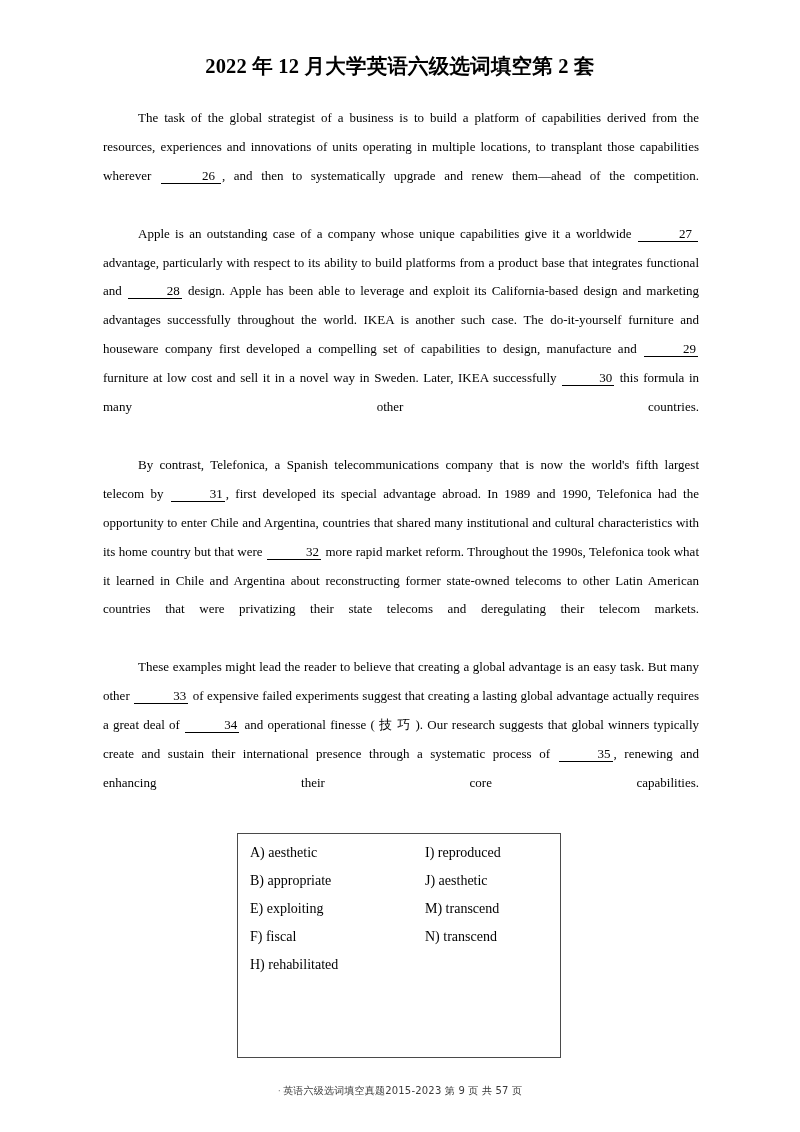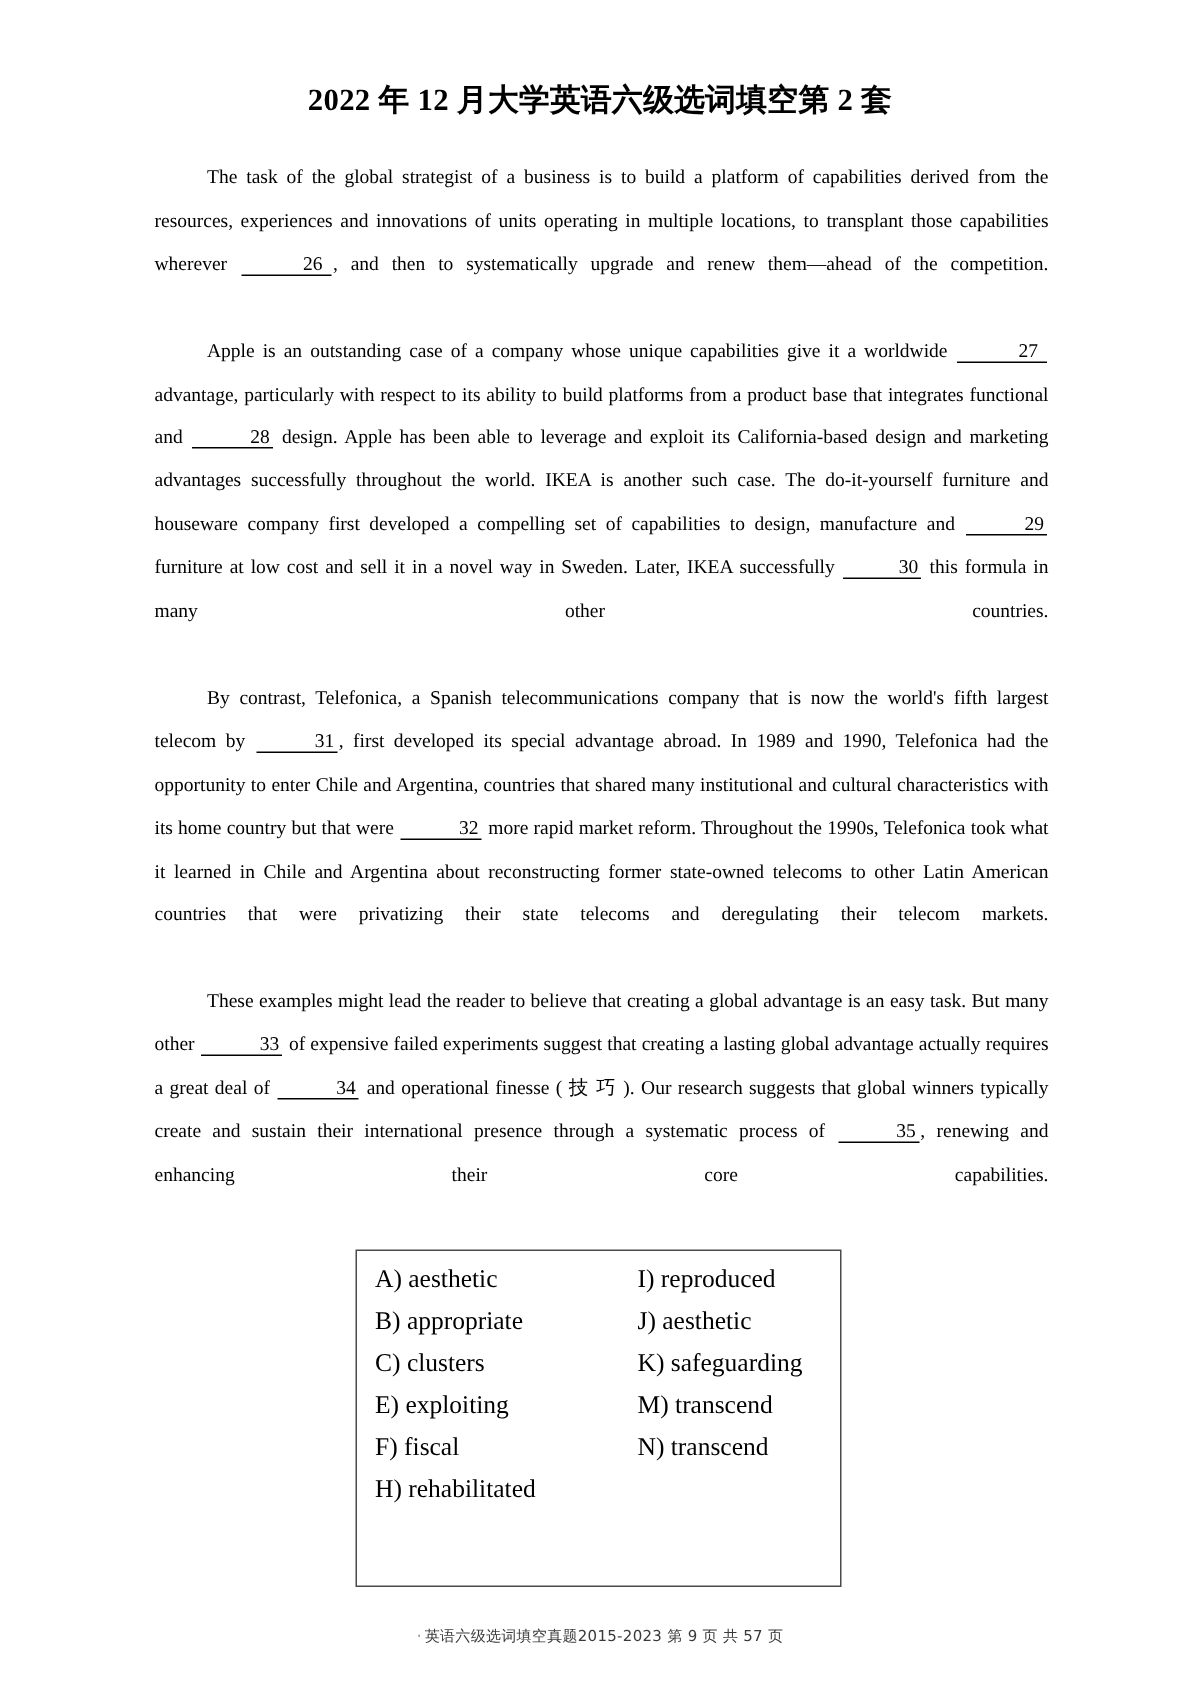--- a/index.html
+++ b/index.html
@@ -96,21 +96,21 @@
   .options-grid {
     position: absolute;
     left: 12px;
     top: 5px;
     width: 300px;
   }
   .opt-row {
     display: flex;
     height: 28.1px;
     line-height: 28.1px;
-    font-size: 17px;
+    font-size: 14px;
   }
   .opt-cell {
     width: 175px;
     white-space: nowrap;
     overflow: hidden;
   }
   .opt-cell.col2 { width: 125px; }
 
   
   .footer {
@@ -144,24 +144,20 @@
     <div class="options-grid" id="options-grid">
         <div class="opt-row">
           <div class="opt-cell">A) aesthetic</div>
           <div class="opt-cell col2">I) reproduced</div>
         </div>
         <div class="opt-row">
           <div class="opt-cell">B) appropriate</div>
           <div class="opt-cell col2">J) aesthetic</div>
         </div>
         <div class="opt-row">
-          <div class="opt-cell">C) clusters</div>
-          <div class="opt-cell col2">K) safeguarding</div>
-        </div>
-        <div class="opt-row">
           <div class="opt-cell">E) exploiting</div>
           <div class="opt-cell col2">M) transcend</div>
         </div>
         <div class="opt-row">
           <div class="opt-cell">F) fiscal</div>
           <div class="opt-cell col2">N) transcend</div>
         </div>
         <div class="opt-row">
           <div class="opt-cell">H) rehabilitated</div>
           <div class="opt-cell col2"></div>

